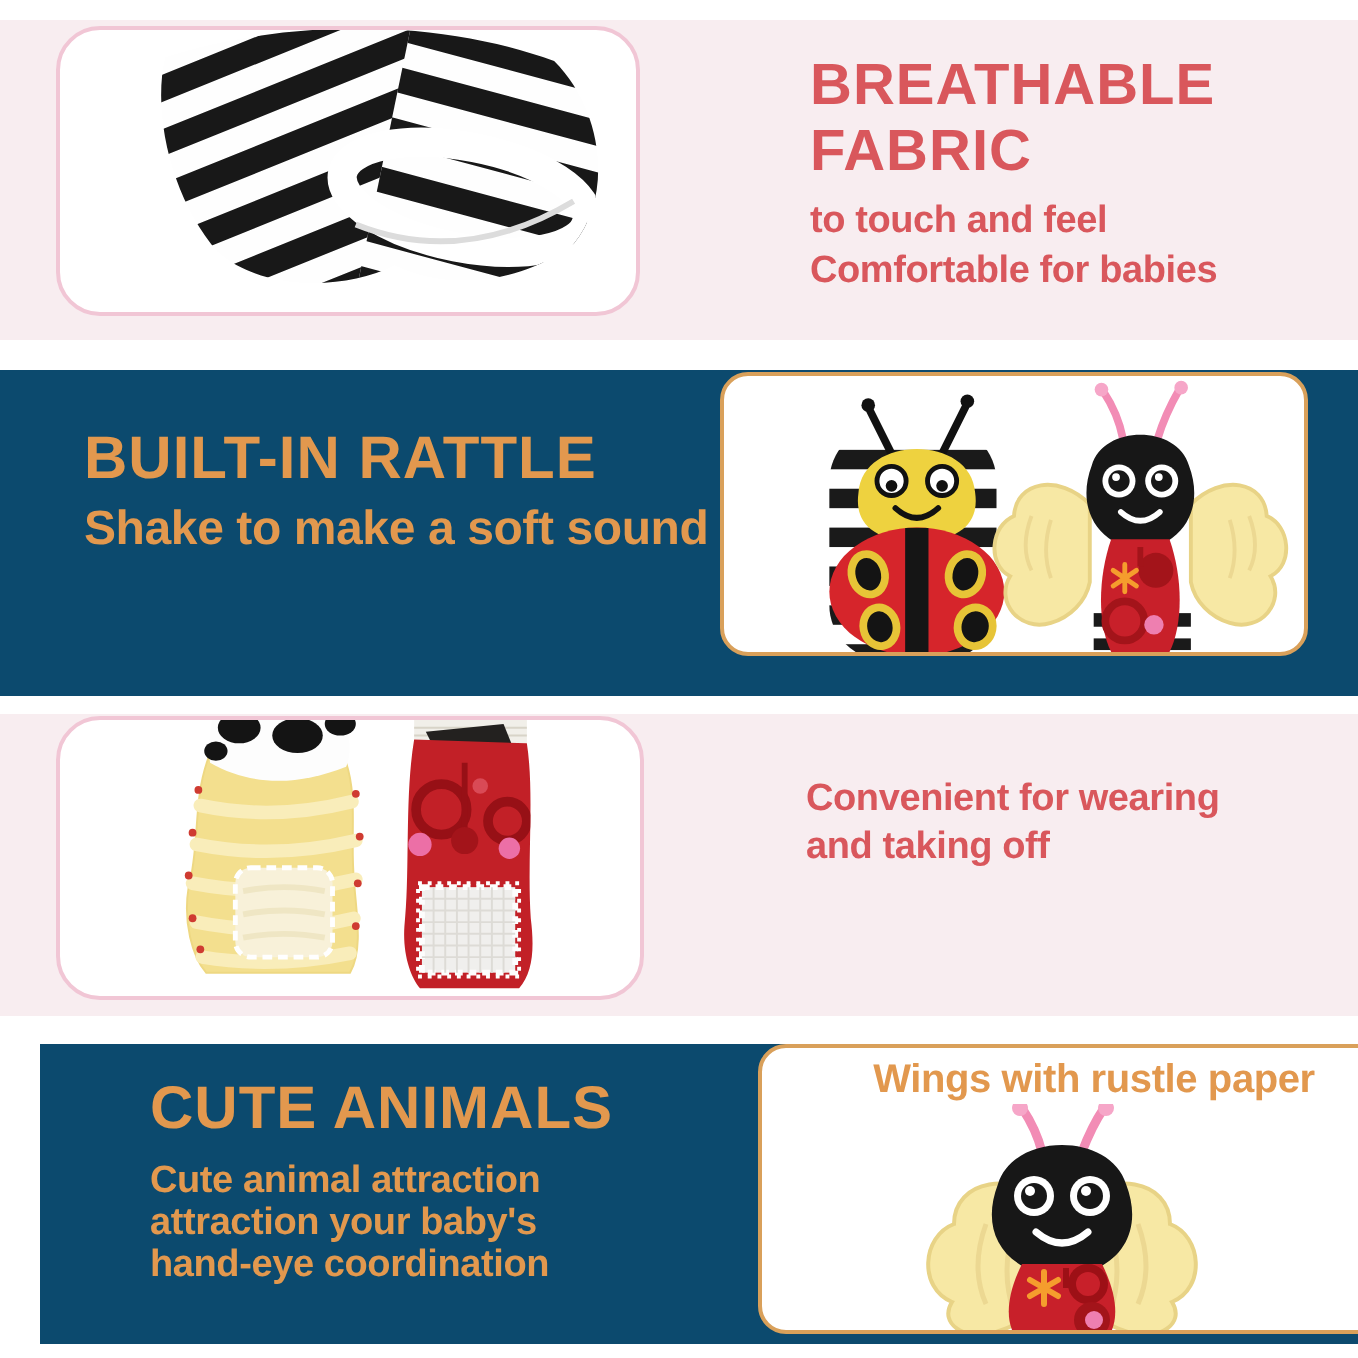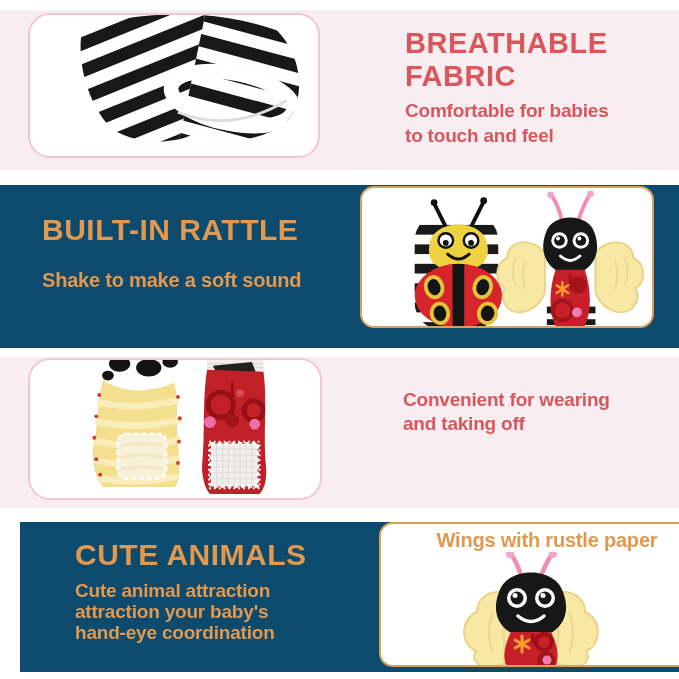--- a/index.html
+++ b/index.html
@@ -28,21 +28,21 @@
 
   .tblock { position:absolute; }
   .coral  { color:#d9575c; }
   .orange { color:#e2984e; }
   .hd  { font-size:29px; line-height:33px; letter-spacing:0.5px; }
   .hd2 { font-size:30px; line-height:36px; letter-spacing:0.5px; }
   .sub { font-size:19px; line-height:25px; letter-spacing:-0.2px; }
   .t1 { left:405px; top:17px; }
   .t1 .sub { margin-top:5px; }
   .t2 { left:42px; top:27px; }
-  .t2 .sub { margin-top:20px; font-size:20px; }
+  .t2 .sub { margin-top:4px; font-size:24px; }
   .t3 { left:403px; top:28px; }
   .t3 .sub { margin-top:3px; line-height:24px; }
   .t4 { left:55px; top:15px; }
   .t4 .sub { margin-top:7px; line-height:21px; }
 
   .wings-note {
     position:absolute; top:5px; left:0; width:100%;
     text-align:center; font-size:20px; color:#e2984e; letter-spacing:-0.2px;
   }
   .card4-art { position:absolute; top:28px; left:0; width:300px; height:115px; }
@@ -98,22 +98,22 @@
           </g>
           <ellipse cx="206" cy="86" rx="64" ry="26" transform="rotate(11 206 86)" fill="none" stroke="#ffffff" stroke-width="15"></ellipse>
           <path d="M150,100 Q205,122 262,88" stroke="#dcdcdc" stroke-width="3" fill="none"></path>
         </g>
       </svg>
     </div>
     <div class="tblock t1 coral">
       <div class="hd">BREATHABLE</div>
       <div class="hd">FABRIC</div>
       <div class="sub">
+        <div>to touch and feel</div>
         <div>Comfortable for babies</div>
-        <div>to touch and feel</div>
       </div>
     </div>
   </section>
 
   <section class="row row-cream row2">
     <div class="tblock t2 orange">
       <div class="hd2">BUILT-IN RATTLE</div>
       <div class="sub">Shake to make a soft sound</div>
     </div>
     <div class="card card-orange card2">

